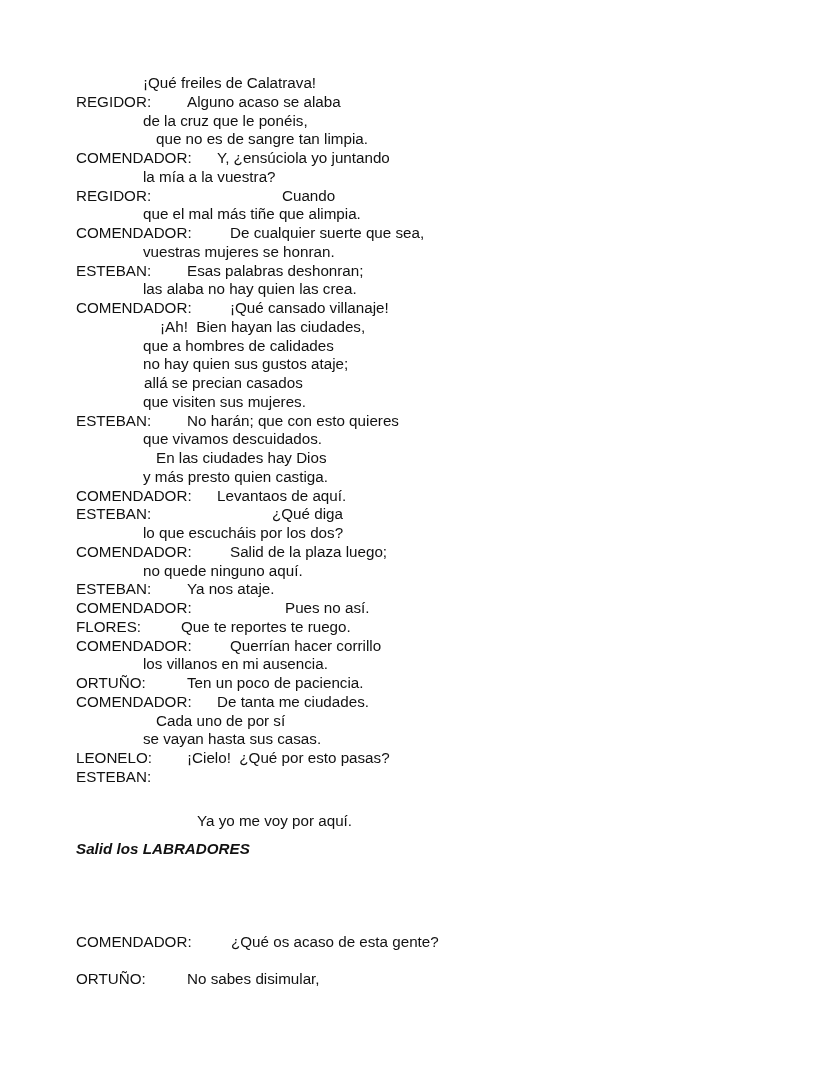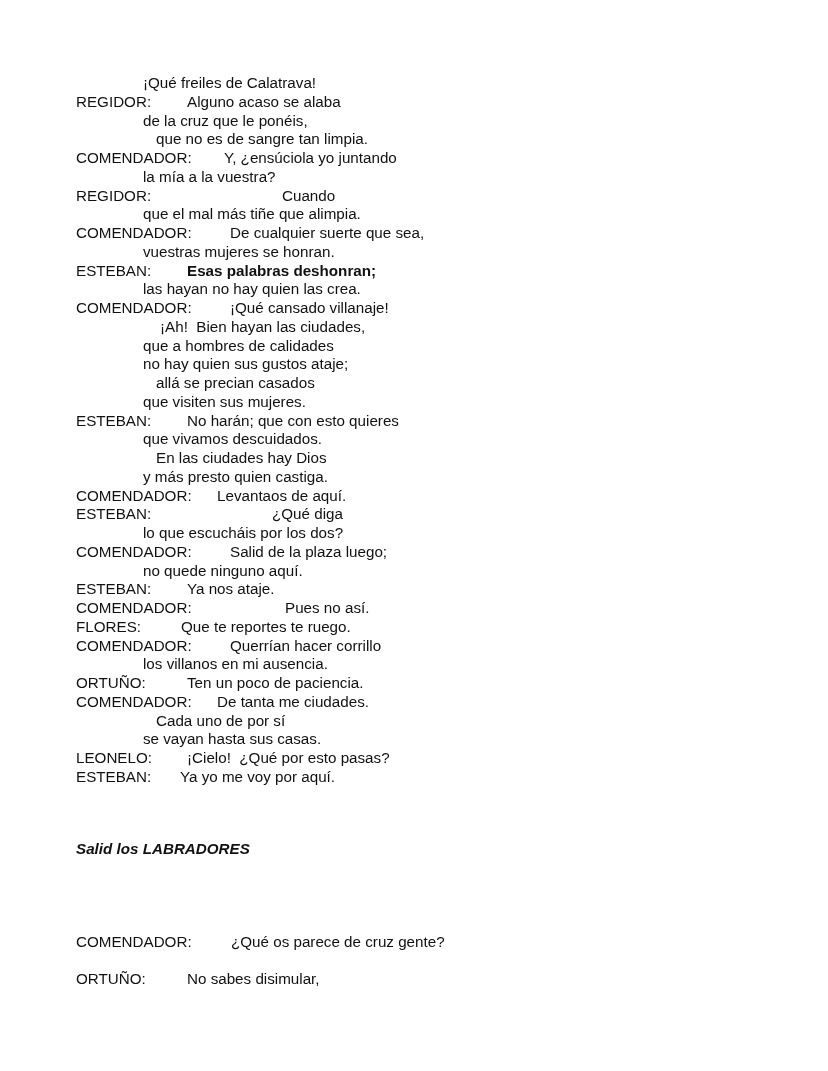--- a/index.html
+++ b/index.html
@@ -27,53 +27,53 @@
 </style>
 </head>
 <body>
 
 <div class="page">
   <div id="verse">
       <div class="line" style="top: 74px; left: 0px;"><span class="txt" style="left: 143px;">¡Qué freiles de Calatrava!</span></div>
       <div class="line" style="top: 92.75px; left: 0px;"><span class="spk" style="left: 76px;">REGIDOR:</span><span class="txt" style="left: 187px;">Alguno acaso se alaba</span></div>
       <div class="line" style="top: 111.5px; left: 0px;"><span class="txt" style="left: 143px;">de la cruz que le ponéis,</span></div>
       <div class="line" style="top: 130.25px; left: 0px;"><span class="txt" style="left: 156px;">que no es de sangre tan limpia.</span></div>
-      <div class="line" style="top: 149px; left: 0px;"><span class="spk" style="left: 76px;">COMENDADOR:</span><span class="txt" style="left: 224px;">Y, ¿ensúciola yo juntando</span></div>
+      <div class="line" style="top: 149px; left: 0px;"><span class="spk" style="left: 76px;">COMENDADOR:</span><span class="txt" style="left: 217px;">Y, ¿ensúciola yo juntando</span></div>
       <div class="line" style="top: 167.75px; left: 0px;"><span class="txt" style="left: 143px;">la mía a la vuestra?</span></div>
       <div class="line" style="top: 186.5px; left: 0px;"><span class="spk" style="left: 76px;">REGIDOR:</span><span class="txt" style="left: 282px;">Cuando</span></div>
       <div class="line" style="top: 205.25px; left: 0px;"><span class="txt" style="left: 143px;">que el mal más tiñe que alimpia.</span></div>
       <div class="line" style="top: 224px; left: 0px;"><span class="spk" style="left: 76px;">COMENDADOR:</span><span class="txt" style="left: 230px;">De cualquier suerte que sea,</span></div>
       <div class="line" style="top: 242.75px; left: 0px;"><span class="txt" style="left: 143px;">vuestras mujeres se honran.</span></div>
-      <div class="line" style="top: 261.5px; left: 0px;"><span class="spk" style="left: 76px;">ESTEBAN:</span><span class="txt" style="left: 187px; font-weight: bold;">Esas palabras deshonran;</span></div>
-      <div class="line" style="top: 280.25px; left: 0px;"><span class="txt" style="left: 143px;">las hayan no hay quien las crea.</span></div>
+      <div class="line" style="top: 261.5px; left: 0px;"><span class="spk" style="left: 76px;">ESTEBAN:</span><span class="txt" style="left: 187px;">Esas palabras deshonran;</span></div>
+      <div class="line" style="top: 280.25px; left: 0px;"><span class="txt" style="left: 143px;">las alaba no hay quien las crea.</span></div>
       <div class="line" style="top: 299px; left: 0px;"><span class="spk" style="left: 76px;">COMENDADOR:</span><span class="txt" style="left: 230px;">¡Qué cansado villanaje!</span></div>
       <div class="line" style="top: 317.75px; left: 0px;"><span class="txt" style="left: 160px;">¡Ah!  Bien hayan las ciudades,</span></div>
       <div class="line" style="top: 336.5px; left: 0px;"><span class="txt" style="left: 143px;">que a hombres de calidades</span></div>
       <div class="line" style="top: 355.25px; left: 0px;"><span class="txt" style="left: 143px;">no hay quien sus gustos ataje;</span></div>
-      <div class="line" style="top: 374px; left: 0px;"><span class="txt" style="left: 156px;">allá se precian casados</span></div>
+      <div class="line" style="top: 374px; left: 0px;"><span class="txt" style="left: 144px;">allá se precian casados</span></div>
       <div class="line" style="top: 392.75px; left: 0px;"><span class="txt" style="left: 143px;">que visiten sus mujeres.</span></div>
       <div class="line" style="top: 411.5px; left: 0px;"><span class="spk" style="left: 76px;">ESTEBAN:</span><span class="txt" style="left: 187px;">No harán; que con esto quieres</span></div>
       <div class="line" style="top: 430.25px; left: 0px;"><span class="txt" style="left: 143px;">que vivamos descuidados.</span></div>
       <div class="line" style="top: 449px; left: 0px;"><span class="txt" style="left: 156px;">En las ciudades hay Dios</span></div>
       <div class="line" style="top: 467.75px; left: 0px;"><span class="txt" style="left: 143px;">y más presto quien castiga.</span></div>
       <div class="line" style="top: 486.5px; left: 0px;"><span class="spk" style="left: 76px;">COMENDADOR:</span><span class="txt" style="left: 217px;">Levantaos de aquí.</span></div>
       <div class="line" style="top: 505.25px; left: 0px;"><span class="spk" style="left: 76px;">ESTEBAN:</span><span class="txt" style="left: 272px;">¿Qué diga</span></div>
       <div class="line" style="top: 524px; left: 0px;"><span class="txt" style="left: 143px;">lo que escucháis por los dos?</span></div>
       <div class="line" style="top: 542.75px; left: 0px;"><span class="spk" style="left: 76px;">COMENDADOR:</span><span class="txt" style="left: 230px;">Salid de la plaza luego;</span></div>
       <div class="line" style="top: 561.5px; left: 0px;"><span class="txt" style="left: 143px;">no quede ninguno aquí.</span></div>
       <div class="line" style="top: 580.25px; left: 0px;"><span class="spk" style="left: 76px;">ESTEBAN:</span><span class="txt" style="left: 187px;">Ya nos ataje.</span></div>
       <div class="line" style="top: 599px; left: 0px;"><span class="spk" style="left: 76px;">COMENDADOR:</span><span class="txt" style="left: 285px;">Pues no así.</span></div>
       <div class="line" style="top: 617.75px; left: 0px;"><span class="spk" style="left: 76px;">FLORES:</span><span class="txt" style="left: 181px; text-align: center;">Que te reportes te ruego.</span></div>
       <div class="line" style="top: 636.5px; left: 0px;"><span class="spk" style="left: 76px;">COMENDADOR:</span><span class="txt" style="left: 230px;">Querrían hacer corrillo</span></div>
       <div class="line" style="top: 655.25px; left: 0px;"><span class="txt" style="left: 143px;">los villanos en mi ausencia.</span></div>
       <div class="line" style="top: 674px; left: 0px;"><span class="spk" style="left: 76px;">ORTUÑO:</span><span class="txt" style="left: 187px;">Ten un poco de paciencia.</span></div>
       <div class="line" style="top: 692.75px; left: 0px;"><span class="spk" style="left: 76px;">COMENDADOR:</span><span class="txt" style="left: 217px;">De tanta me ciudades.</span></div>
       <div class="line" style="top: 711.5px; left: 0px;"><span class="txt" style="left: 156px;">Cada uno de por sí</span></div>
       <div class="line" style="top: 730.25px; left: 0px;"><span class="txt" style="left: 143px;">se vayan hasta sus casas.</span></div>
       <div class="line" style="top: 749px; left: 0px;"><span class="spk" style="left: 76px;">LEONELO:</span><span class="txt" style="left: 187px;">¡Cielo!  ¿Qué por esto pasas?</span></div>
-      <div class="line" style="top: 767.75px; left: 0px;"><span class="spk" style="left: 76px;">ESTEBAN:</span><span class="txt" style="left: 180px;">Ya yo me voy por aquí.</span></div>
+      <div class="line" style="top: 767.75px; left: 0px;"><span class="spk" style="left: 76px;">ESTEBAN:</span><span class="txt" style="left: 197px; margin-top: 44px;">Ya yo me voy por aquí.</span></div>
     </div>
   <div class="stage">Salid los LABRADORES</div>
   <div id="after">
-      <div class="line" style="top: 933px; left: 0px;"><span class="spk" style="left: 76px;">COMENDADOR:</span><span class="txt" style="left: 231px;">¿Qué os parece de cruz gente?</span></div>
+      <div class="line" style="top: 933px; left: 0px;"><span class="spk" style="left: 76px;">COMENDADOR:</span><span class="txt" style="left: 231px;">¿Qué os acaso de esta gente?</span></div>
       <div class="line" style="top: 970px; left: 0px;"><span class="spk" style="left: 76px;">ORTUÑO:</span><span class="txt" style="left: 187px;">No sabes disimular,</span></div>
     </div>
 </div>
 
 </body></html>

